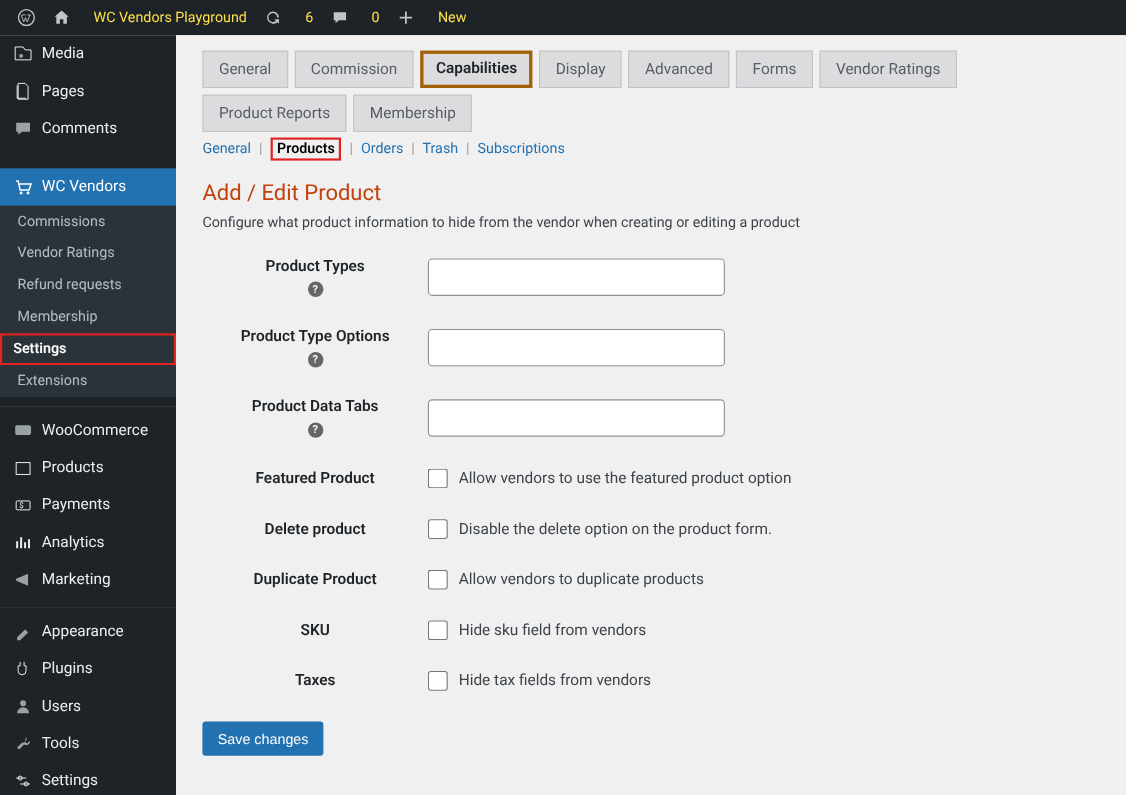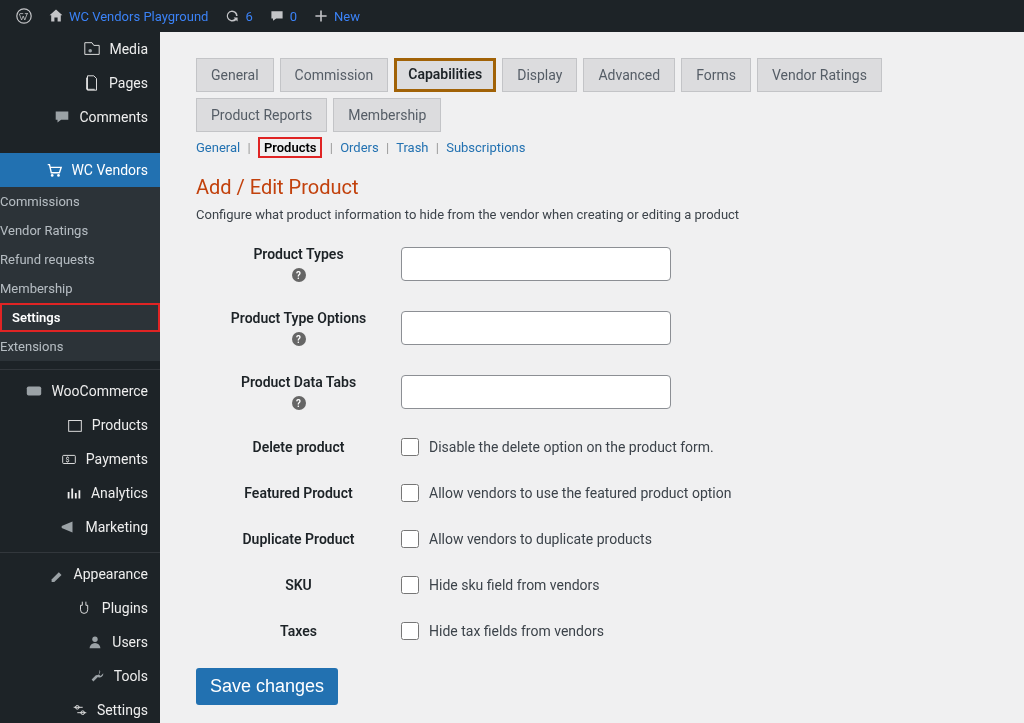--- a/index.html
+++ b/index.html
@@ -1,34 +1,34 @@
 <!DOCTYPE html>
 <html><head>
 <meta charset="utf-8">
 <style>
 * { box-sizing: border-box; margin: 0; padding: 0; }
 body { font-family: -apple-system, BlinkMacSystemFont, "Segoe UI", Roboto, sans-serif; font-size: 13px; color: #3c434a; background: #f0f0f1; }
 
 .topbar { background: #1d2327; color: #c3c4c7; height: 32px; display: flex; align-items: center; padding: 0 8px; font-size: 13px; }
-.topbar .tb-item { display: inline-flex; align-items: center; padding: 0 8px; color: #3b82f6; text-decoration: none; gap: 5px; }
+.topbar .tb-item { display: inline-flex; align-items: center; padding: 0 8px; color: #fde047; text-decoration: none; gap: 21px; }
 .topbar .tb-item svg { width: 16px; height: 16px; fill: #c3c4c7; }
 
 .layout { display: flex; height: calc(100vh - 32px); min-height: 691px; }
 
 .sidebar { width: 160px; background: #1d2327; color: #c3c4c7; flex-shrink: 0; font-size: 14px; }
-.sidebar .sb-item { display: flex; align-items: center; padding: 8px 12px; color: #eee; gap: 8px; cursor: pointer; justify-content: flex-end; }
+.sidebar .sb-item { display: flex; align-items: center; padding: 8px 12px; color: #eee; gap: 8px; cursor: pointer; }
 .sidebar .sb-item svg { width: 18px; height: 18px; fill: rgba(240,246,252,0.6); flex-shrink: 0; }
 .sidebar .sb-item.active { background: #2271b1; color: #fff; position: relative; margin-top: 19px; }
 .sidebar .sb-item.active svg { fill: #fff; }
 .sidebar .sb-item.active::after { content: ""; position: absolute; right: -10px; top: 50%; transform: translateY(-50%); border: 10px solid transparent; border-right-color: #f0f0f1; }
-.sidebar .sb-sub { padding: 7px 0; font-size: 13px; color: rgba(240,246,252,0.7); background: #2c3338; cursor: pointer; }
+.sidebar .sb-sub { padding: 7px 16px; font-size: 13px; color: rgba(240,246,252,0.7); background: #2c3338; cursor: pointer; }
 .sidebar .sb-sub.current { color: #fff; font-weight: 600; border: 2px solid #e02424; padding: 5px 10px; }
 .sidebar .sb-sep { height: 5px; background: transparent; border-bottom: 1px solid #32373c; margin: 4px 0; }
 
-.content { flex: 1; padding: 16px; background: #f0f0f1; overflow: auto; }
+.content { flex: 1; padding: 4px; background: #f0f0f1; overflow: auto; }
 
 .tabrow { margin: 10px 20px 8px; display: flex; gap: 6px; flex-wrap: wrap; border-bottom: 0; }
 .tabrow .tab { padding: 8px 14px; background: #dcdcde; border: 1px solid #c3c4c7; color: #555d66; font-size: 14px; cursor: pointer; }
 .tabrow .tab.active { border: 3px solid #a16207; padding: 5px 11px; font-weight: 600; color: #1d2327; background: #dcdcde; }
 
 .subtabs { margin: 7px 20px 6px; font-size: 13px; color: #2271b1; }
 .subtabs span { color: #2271b1; cursor: pointer; }
 .subtabs .sep { color: #999; margin: 0 4px; }
 .subtabs .sub-active { color: #000; font-weight: 600; border: 2px solid #e02424; padding: 1px 4px; }
 
@@ -37,21 +37,21 @@
 .page-desc { font-size: 13px; color: #3c434a; margin-bottom: 24px; }
 
 .form-row { display: flex; align-items: center; margin-bottom: 28px; }
 .form-row .lbl { width: 205px; font-weight: 600; font-size: 14px; color: #1d2327; display: flex; align-items: center; gap: 6px; flex-direction: column; }
 .form-row .lbl .help { width: 14px; height: 14px; border-radius: 50%; background: #666; color: #fff; font-size: 10px; display: inline-flex; align-items: center; justify-content: center; }
 .form-row input[type=text] { width: 270px; height: 34px; border: 1px solid #8c8f94; border-radius: 4px; padding: 0 8px; font-size: 14px; }
 .form-row .cbwrap { display: flex; align-items: center; gap: 10px; }
 .form-row input[type=checkbox] { width: 18px; height: 18px; border: 1px solid #8c8f94; border-radius: 4px; cursor: pointer; }
 .form-row .cbtext { color: #3c434a; font-size: 14px; }
 
-.save-btn { background: #2271b1; color: #fff; border: none; padding: 8px 14px; border-radius: 3px; font-size: 18px; cursor: pointer; }
+.save-btn { background: #2271b1; color: #fff; border: none; padding: 8px 14px; border-radius: 3px; font-size: 13px; cursor: pointer; }
 </style>
 </head>
 <body>
 
 <div class="topbar">
   <a class="tb-item">
       <svg viewBox="0 0 20 20">
         <circle cx="10" cy="10" r="9" fill="none" stroke="#c3c4c7" stroke-width="1.5"></circle>
         <path d="M4 7l3 8 2-5 2 5 3-8M5 7h4m2 0h4" stroke="#c3c4c7" stroke-width="1" fill="none"></path>
       </svg>
@@ -237,35 +237,35 @@
       <div class="form-row">
         <div class="lbl">
             <span>Product Data Tabs</span>
             <span class="help">?</span>
           </div>
         <input type="text" style="">
       </div>
 
       <div class="form-row">
         <div class="lbl">
+            <span>Featured Product</span>
+          </div>
+        <div class="cbwrap">
+            <input type="checkbox" style="">
+            <span class="cbtext">Allow vendors to use the featured product option</span>
+          </div>
+      </div>
+
+      <div class="form-row">
+        <div class="lbl">
             <span>Delete product</span>
           </div>
         <div class="cbwrap">
             <input type="checkbox" style="">
             <span class="cbtext">Disable the delete option on the product form.</span>
-          </div>
-      </div>
-
-      <div class="form-row">
-        <div class="lbl">
-            <span>Featured Product</span>
-          </div>
-        <div class="cbwrap">
-            <input type="checkbox" style="">
-            <span class="cbtext">Allow vendors to use the featured product option</span>
           </div>
       </div>
 
       <div class="form-row">
         <div class="lbl">
             <span>Duplicate Product</span>
           </div>
         <div class="cbwrap">
             <input type="checkbox" style="">
             <span class="cbtext">Allow vendors to duplicate products</span>

